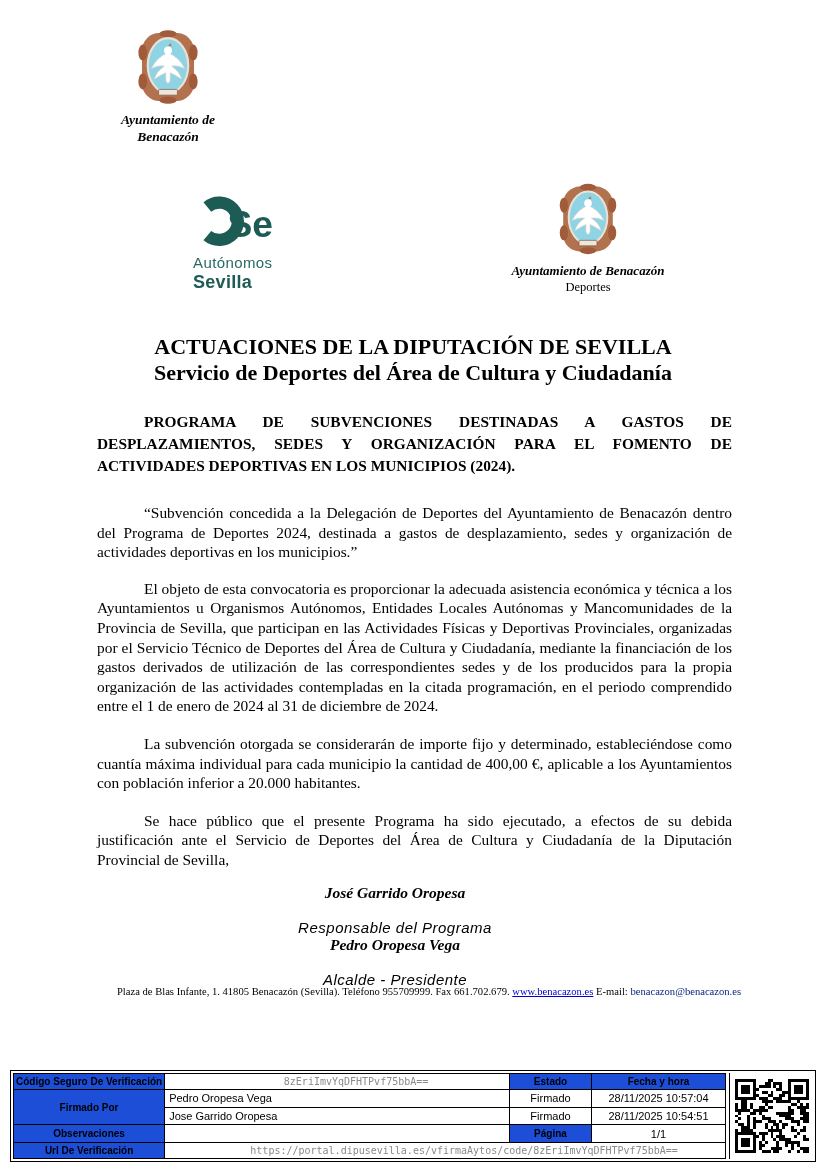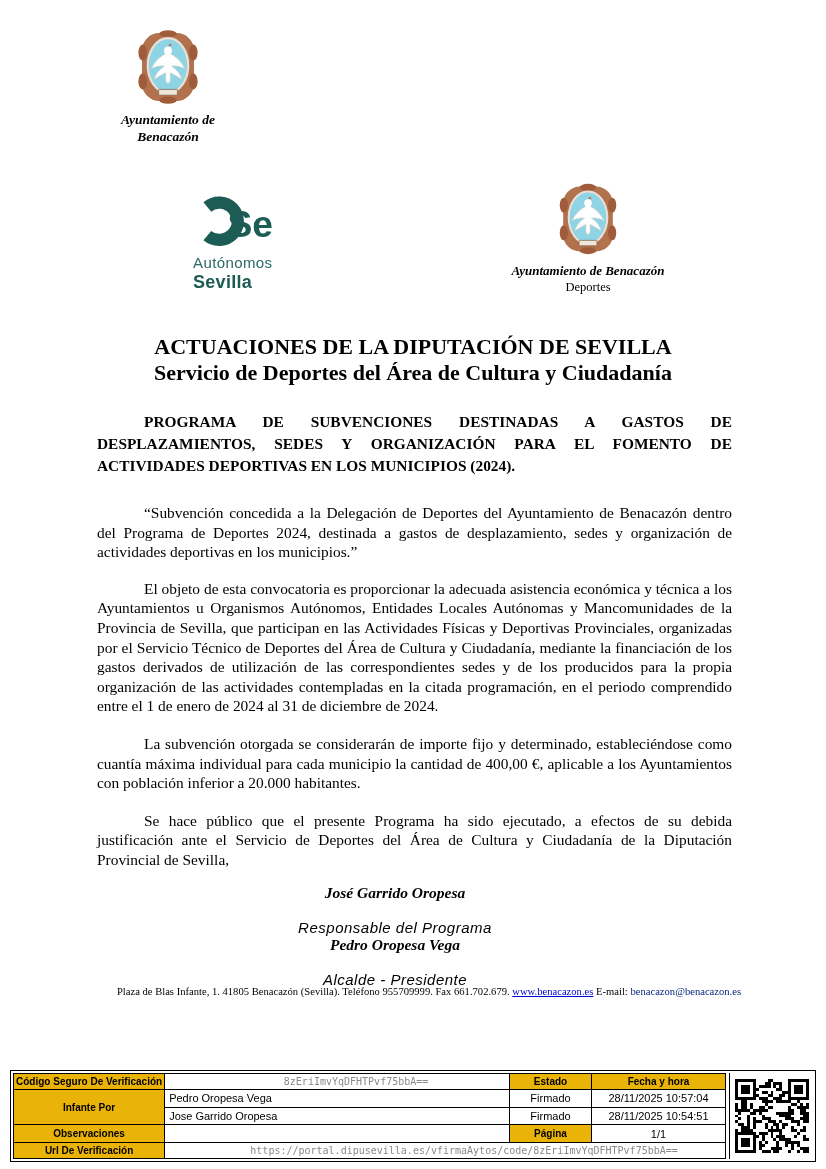--- a/index.html
+++ b/index.html
@@ -129,21 +129,21 @@
   .ver-table td {
     border: 1.6px solid #000;
     font-family: "Liberation Sans", sans-serif;
     font-size: 11px;
     padding: 0 4px;
     vertical-align: middle;
     overflow: hidden;
     white-space: nowrap;
   }
   .ver-table td.lbl {
-    background: #eab308;
+    background: #1d4ed8;
     font-weight: bold;
     font-size: 10px;
     text-align: center;
     padding: 0 2px;
   }
   .ver-table td.mono {
     font-family: "DejaVu Sans Mono", "Liberation Mono", monospace;
     font-size: 10px;
     color: #8a8a8a;
     text-align: center;
@@ -248,21 +248,21 @@
           <col style="width:134px">
       </colgroup>
       <tbody>
           <tr>
         <td class="lbl">Código Seguro De Verificación</td>
         <td class="mono">8zEriImvYqDFHTPvf75bbA==</td>
         <td class="lbl">Estado</td>
         <td class="lbl">Fecha y hora</td>
       </tr>
       <tr>
-        <td class="lbl" rowspan="2">Infante Por</td>
+        <td class="lbl" rowspan="2">Firmado Por</td>
         <td>Pedro Oropesa Vega</td>
         <td class="center">Firmado</td>
         <td class="center">28/11/2025 10:57:04</td>
       </tr>
       <tr>
         <td>Jose Garrido Oropesa</td>
         <td class="center">Firmado</td>
         <td class="center">28/11/2025 10:54:51</td>
       </tr>
       <tr>

